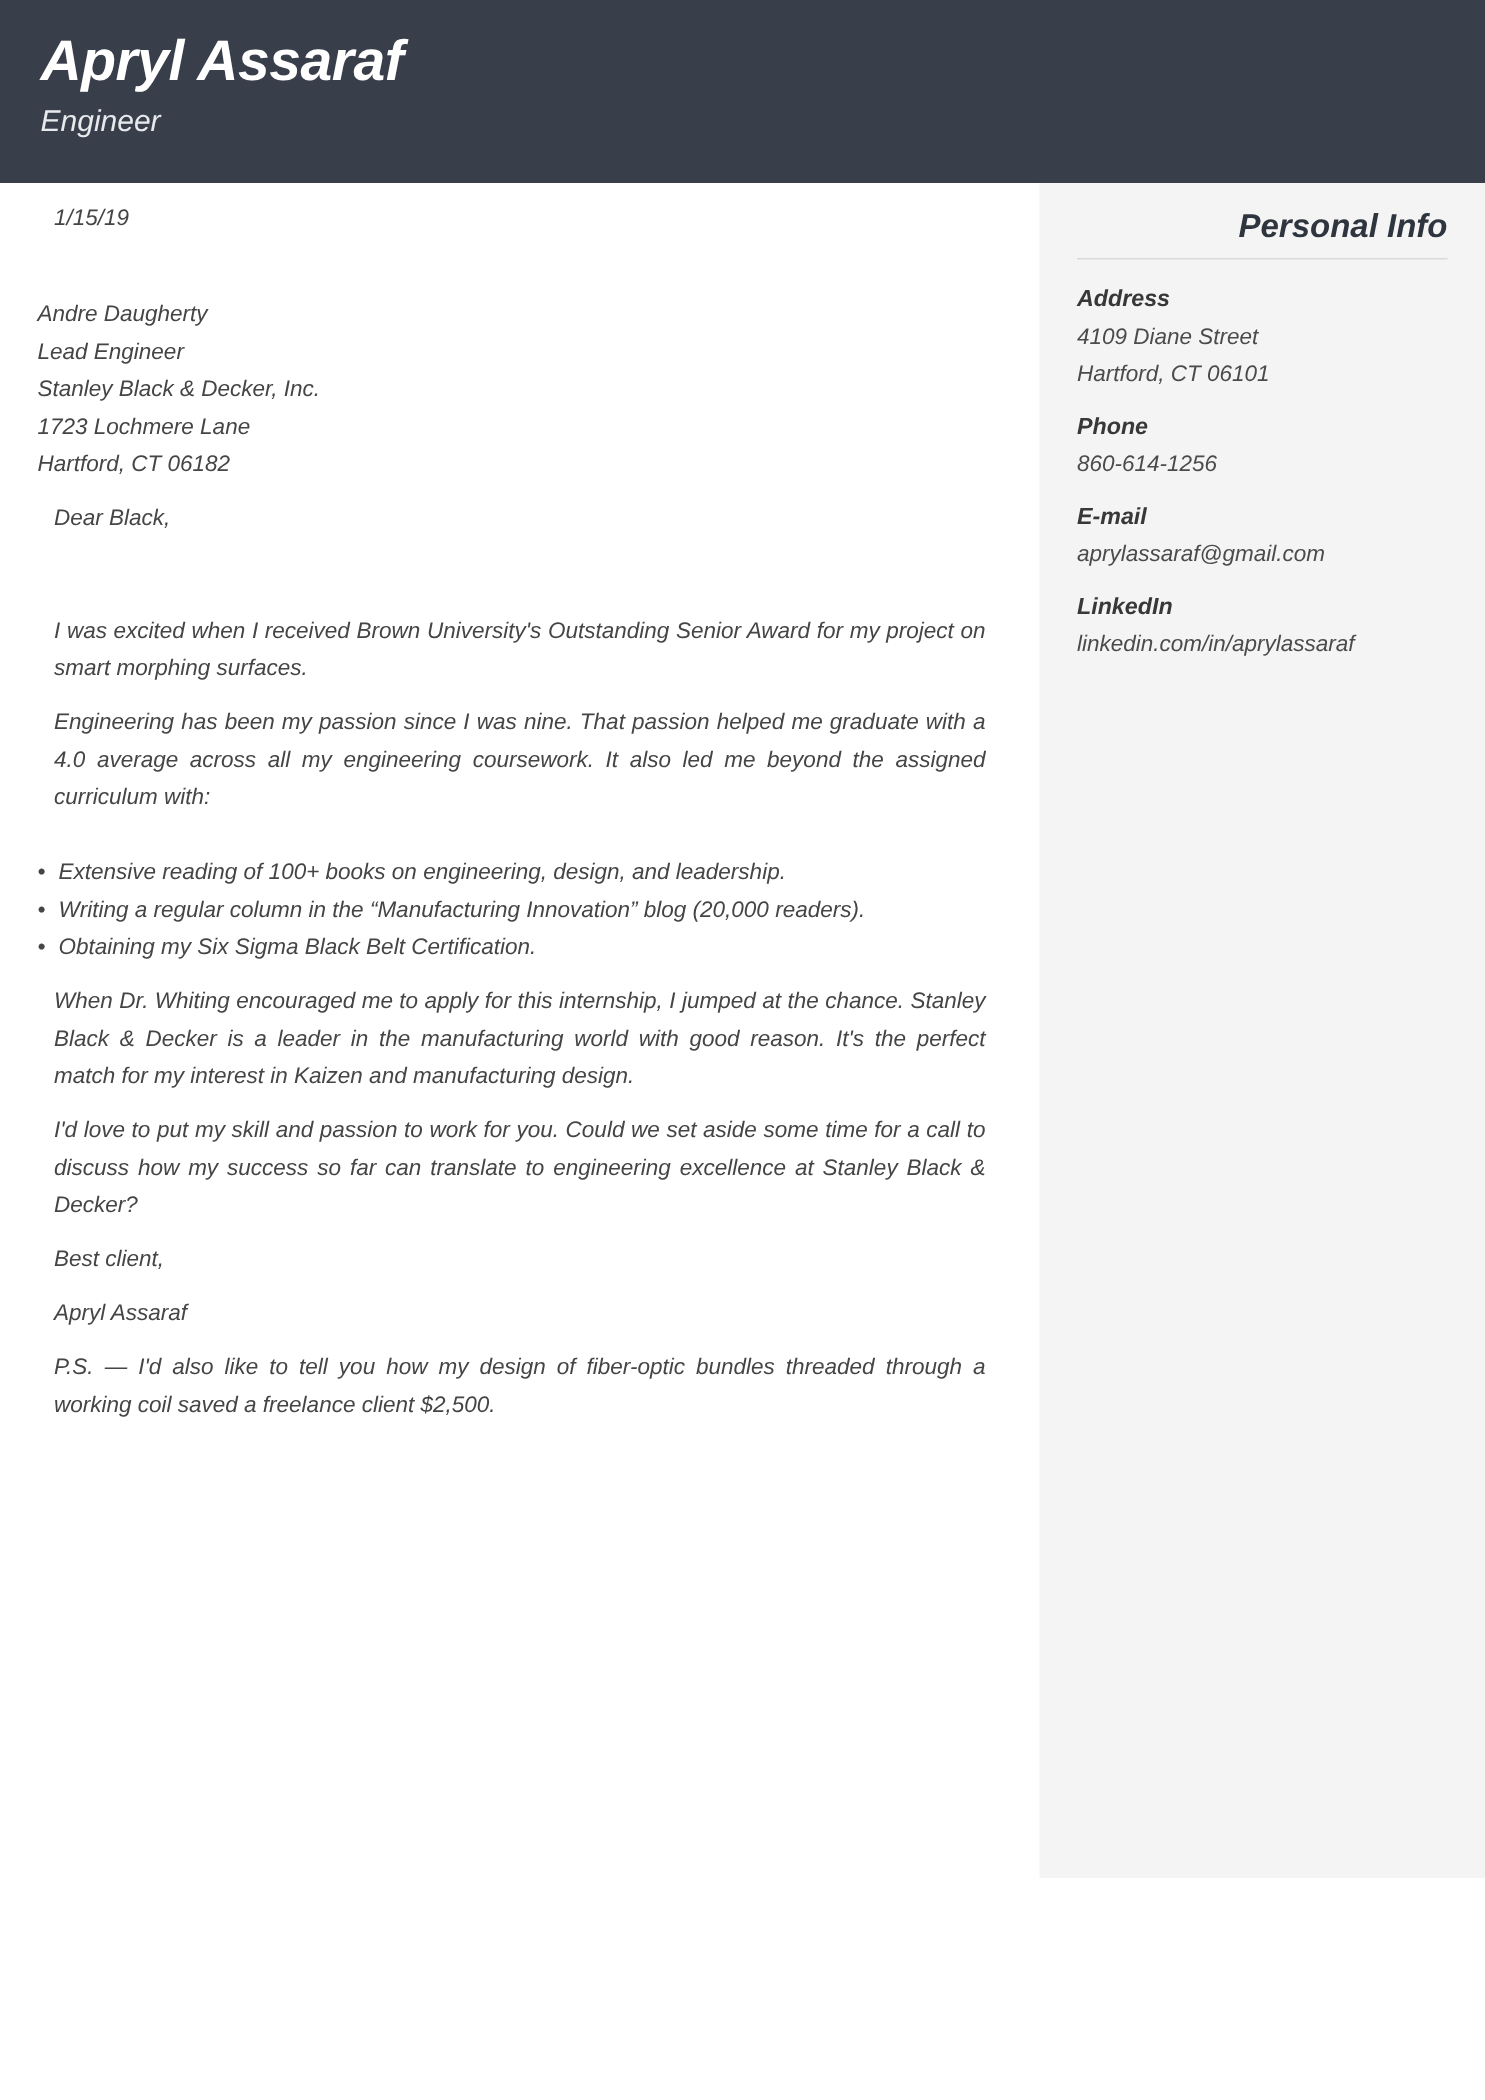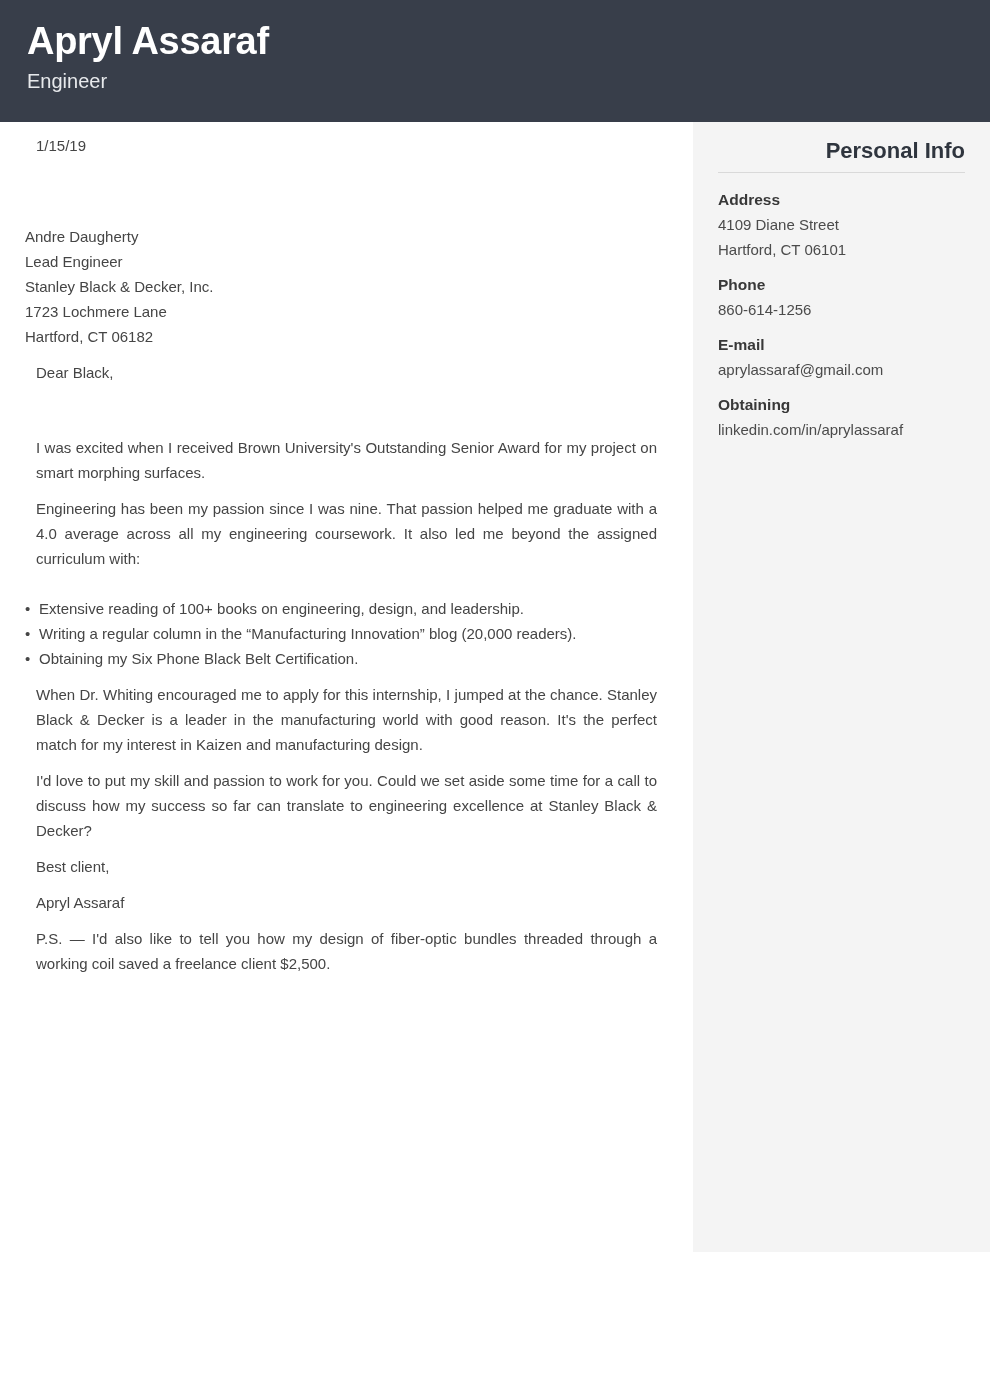--- a/index.html
+++ b/index.html
@@ -15,20 +15,21 @@
   }
   * { box-sizing: border-box; }
   html, body { margin: 0; padding: 0; background: #ffffff; }
   .page {
     width: 990px;
     height: 1252px;
     position: relative;
     background: #ffffff;
     font-family: "Liberation Sans", sans-serif;
     overflow: hidden;
+    font-style: italic;
   }
   
   .header {
     height: 122px;
     width: 100%;
     background: var(--header-bg);
     padding: 21px 27px 0 27px;
   }
   .header h1 {
     margin: 0;
@@ -52,21 +53,21 @@
   }
   .letter {
     width: 693px;
     padding: 0 25px;
     font-size: 15px;
     line-height: 25px;
     color: var(--body-text);
   }
   .letter p { margin: 11px; }
   .date { margin-top: 15px; }
-  .recipient { margin-top: 66px; }
+  .recipient { margin-top: 39px; }
   .salutation { margin-top: 64px; }
   .para { text-align: justify; margin-top: 25px; }
   .para.first { margin-top: 50px; }
   .bullets {
     list-style: none;
     margin: 25px 0 0 0;
     padding: 0;
   }
   .bullets li { display: flex; }
   .bullets .bullet {
@@ -139,21 +140,21 @@
         <li>
           <span class="bullet">•</span>
           <span>Extensive reading of 100+ books on engineering, design, and leadership.</span>
         </li>
         <li>
           <span class="bullet">•</span>
           <span>Writing a regular column in the “Manufacturing Innovation” blog (20,000 readers).</span>
         </li>
         <li>
           <span class="bullet">•</span>
-          <span>Obtaining my Six Phone Black Belt Certification.</span>
+          <span>Obtaining my Six Sigma Black Belt Certification.</span>
         </li>
       </ul>
 
       <p class="para">When Dr. Whiting encouraged me to apply for this internship, I jumped at the chance. Stanley Black &amp; Decker is a leader in the manufacturing world with good reason. It's the perfect match for my interest in Kaizen and manufacturing design.</p>
       <p class="para">I'd love to put my skill and passion to work for you. Could we set aside some time for a call to discuss how my success so far can translate to engineering excellence at Stanley Black &amp; Decker?</p>
 
       <p class="closing">Best client,</p>
       <p class="signature">Apryl Assaraf</p>
       <p class="ps">P.S. — I'd also like to tell you how my design of fiber-optic bundles threaded through a working coil saved a freelance client $2,500.</p>
     </main>
@@ -171,19 +172,19 @@
         <div class="label">Phone</div>
         <div class="line">860-614-1256</div>
       </div>
 
       <div class="section">
         <div class="label">E-mail</div>
         <div class="line">aprylassaraf@gmail.com</div>
       </div>
 
       <div class="section">
-        <div class="label">Obtaining</div>
+        <div class="label">LinkedIn</div>
         <div class="line">linkedin.com/in/aprylassaraf</div>
       </div>
     </aside>
 
   </div>
 </div>
 
 </body></html>

